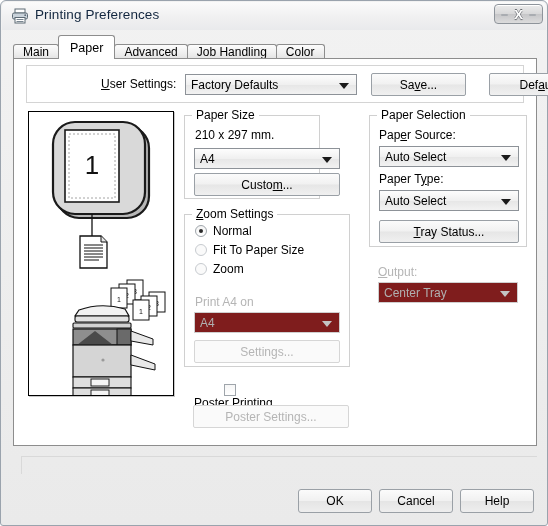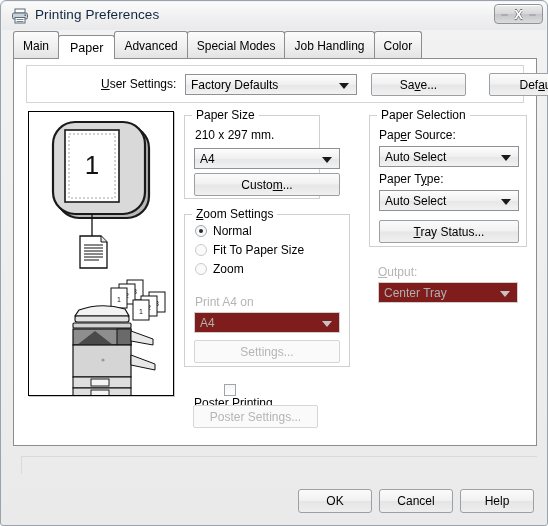--- a/index.html
+++ b/index.html
@@ -70,21 +70,21 @@
 
   
   #tabstrip {
     position: absolute;
     left: 12px; top: 35px;
     height: 23px;
     display: flex;
     align-items: flex-end;
   }
   .tab {
-    height: 28px;
+    height: 15px;
     padding: 0 9px;
     display: flex; align-items: center;
     font-size: 12px;
     background: linear-gradient(180deg,#fcfcfc 0%, #eeeeee 60%, #e2e2e2 100%);
     border: 1px solid #8d8d8d;
     border-bottom: none;
     border-radius: 3px 3px 0 0;
     margin-right: -1px;
     color: #000;
     cursor: pointer;
@@ -295,21 +295,20 @@
       <div class="dash"></div>
       <div class="dash2"></div>
       <div class="x">X</div>
     </div>
   </div>
 
   <div id="tabstrip">
     <div class="tab">Main</div>
     <div class="tab active">Paper</div>
     <div class="tab">Advanced</div>
-    <div class="tab">Special Modes</div>
     <div class="tab">Job Handling</div>
     <div class="tab">Color</div>
   </div>
 
   <div id="tabpage">
 
     <div id="settings-bar">
       <div id="user-settings-label">
         <span class="ul">U</span><span>ser Settings:</span>
       </div>
@@ -429,21 +428,21 @@
       </div>
       <div class="btn disabled" style="left:9px; top:125px; width:146px;">
         <span>Settin<span class="ul">g</span>s...</span>
       </div>
     </div>
 
     <div class="check-row" style="left:180px; top:325px;">
       <span class="checkbox"></span>
       <span>Poste<span class="ul">r</span> Printing</span>
     </div>
-    <div class="btn disabled" style="left:179px; top:346px; width:125px;">
+    <div class="btn disabled" style="left:179px; top:346px; width:156px;">
       <span>Poster Settin<span class="ul">g</span>s...</span>
     </div>
 
     <div class="group" style="left:355px; top:56px; width:158px; height:132px;">
       <div class="group-title">Paper Selection</div>
       <div class="label" style="left:9px; top:12px;">Pap<span class="ul">e</span>r Source:</div>
       <div class="combo" style="left:9px; top:30px; width:140px;">
         <span>Auto Select</span>
         <span class="arrow"></span>
       </div>

